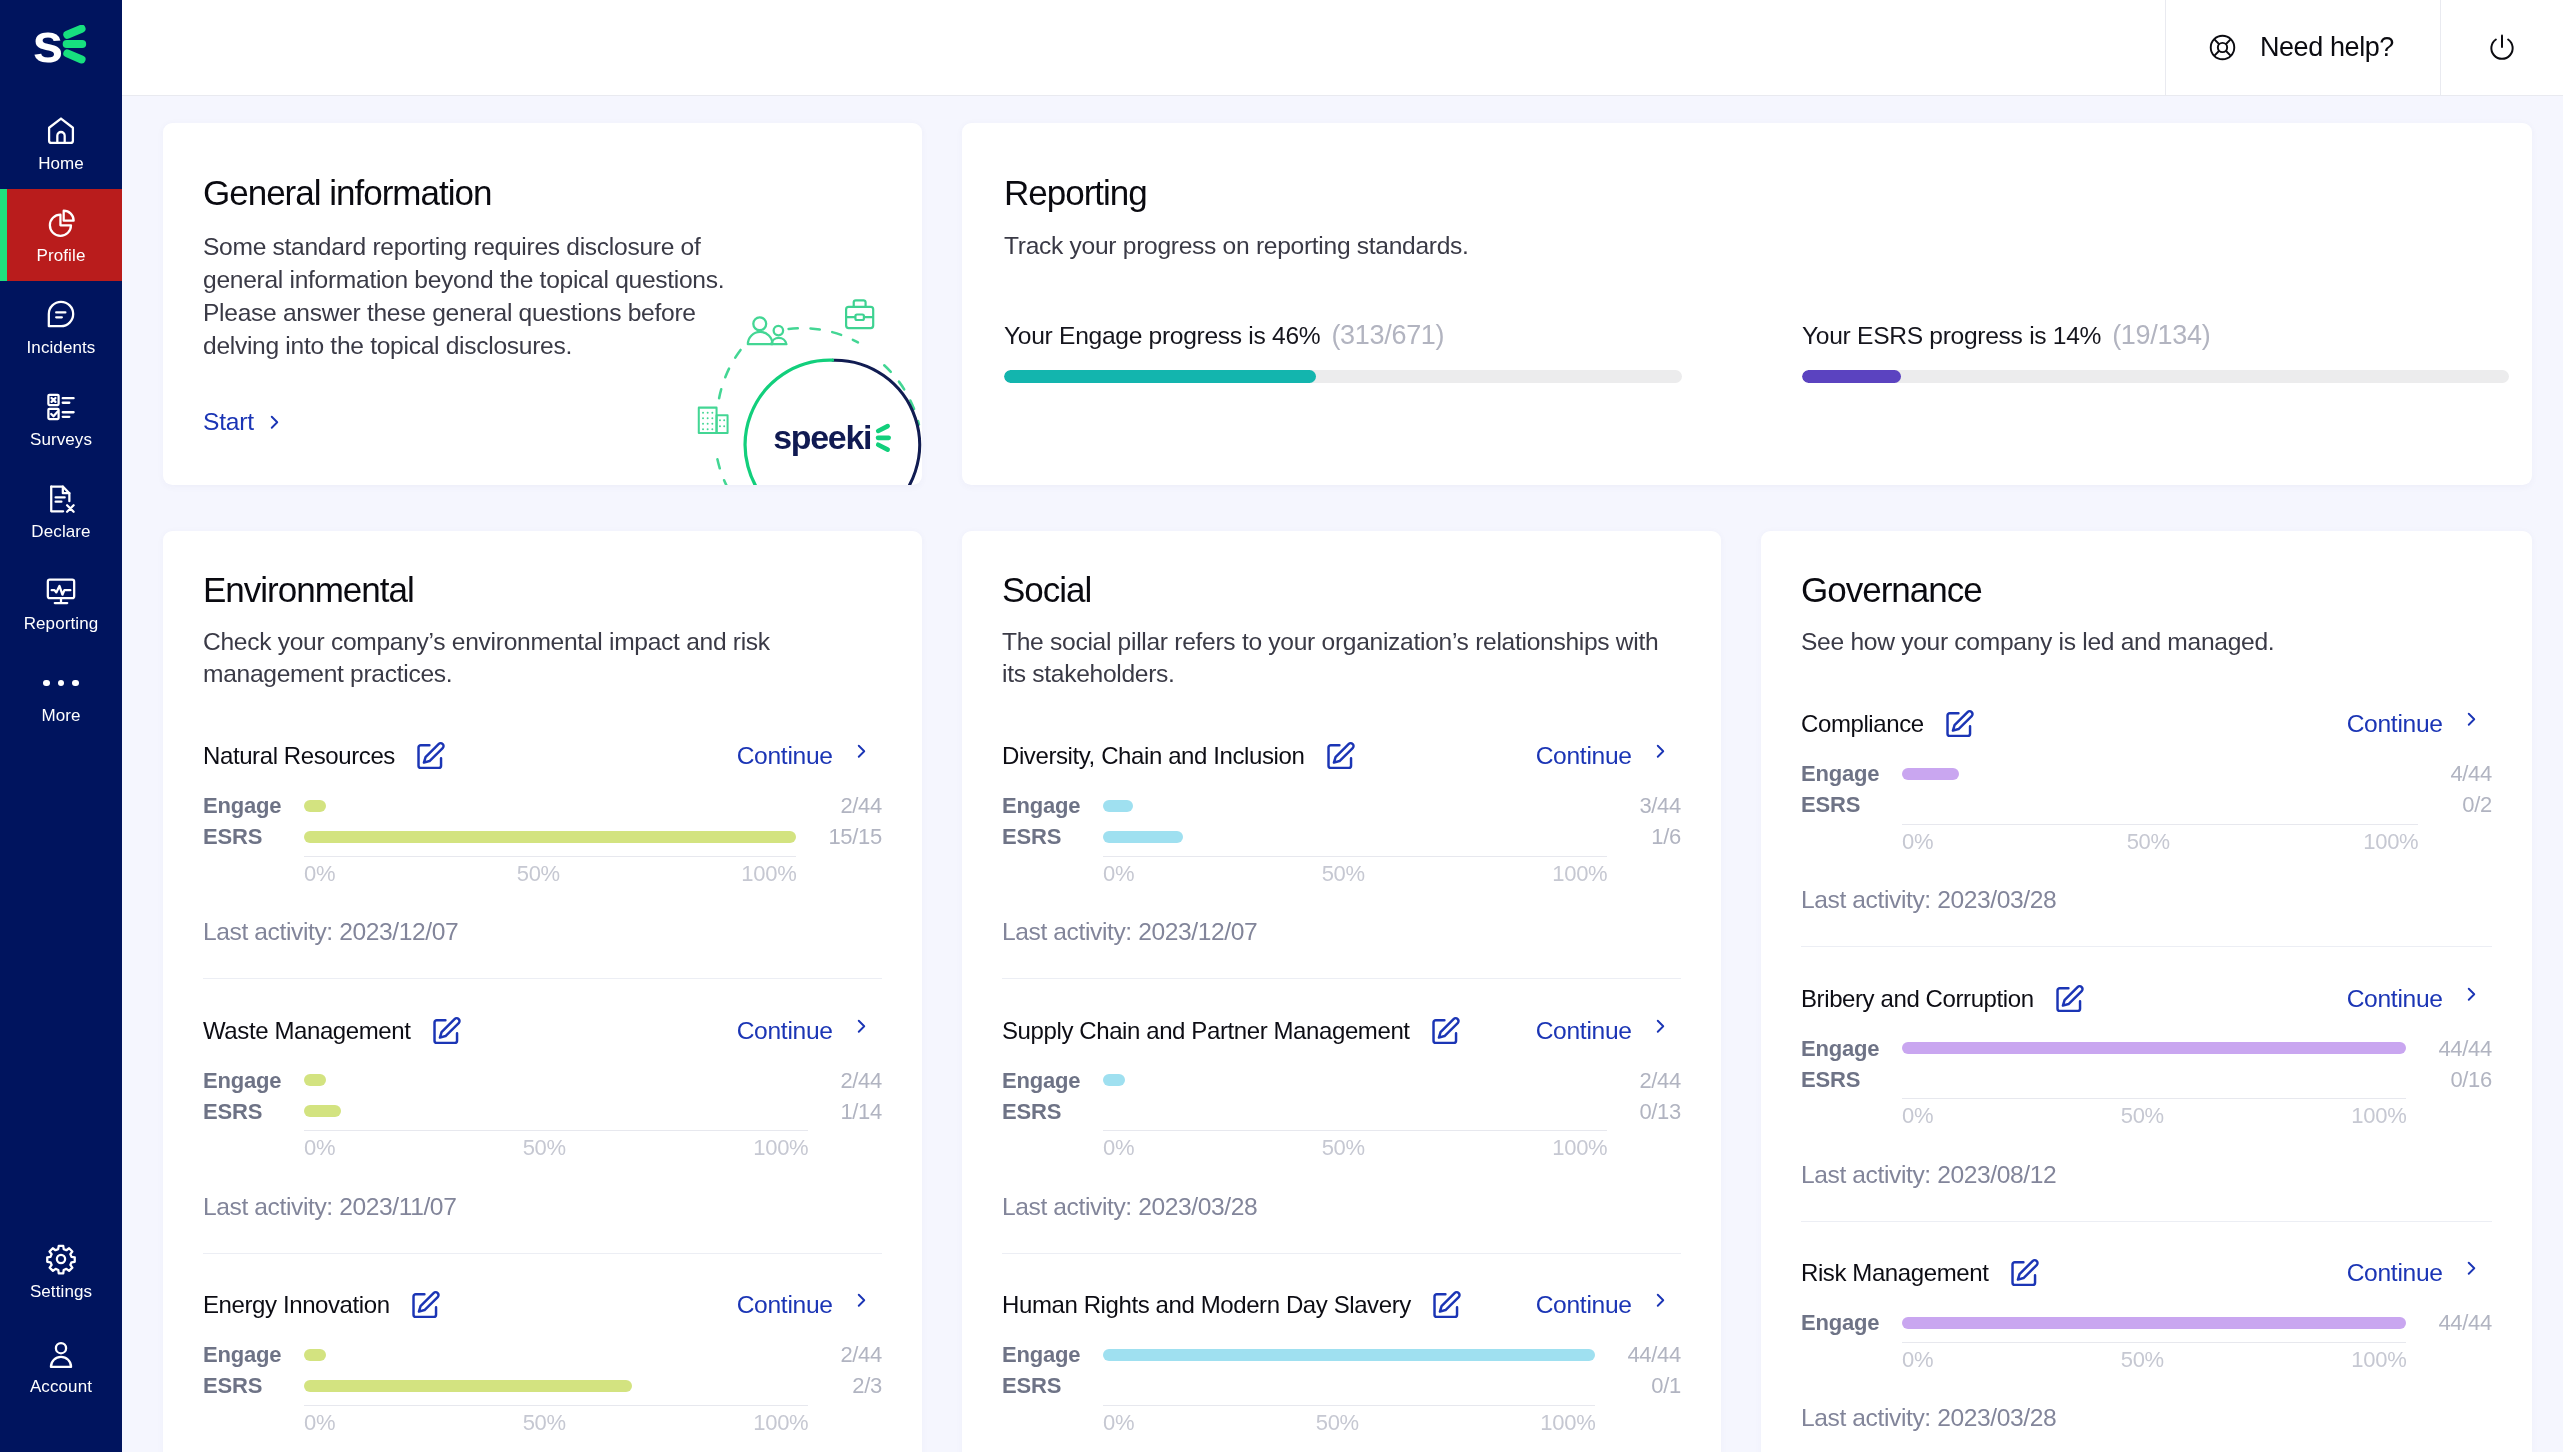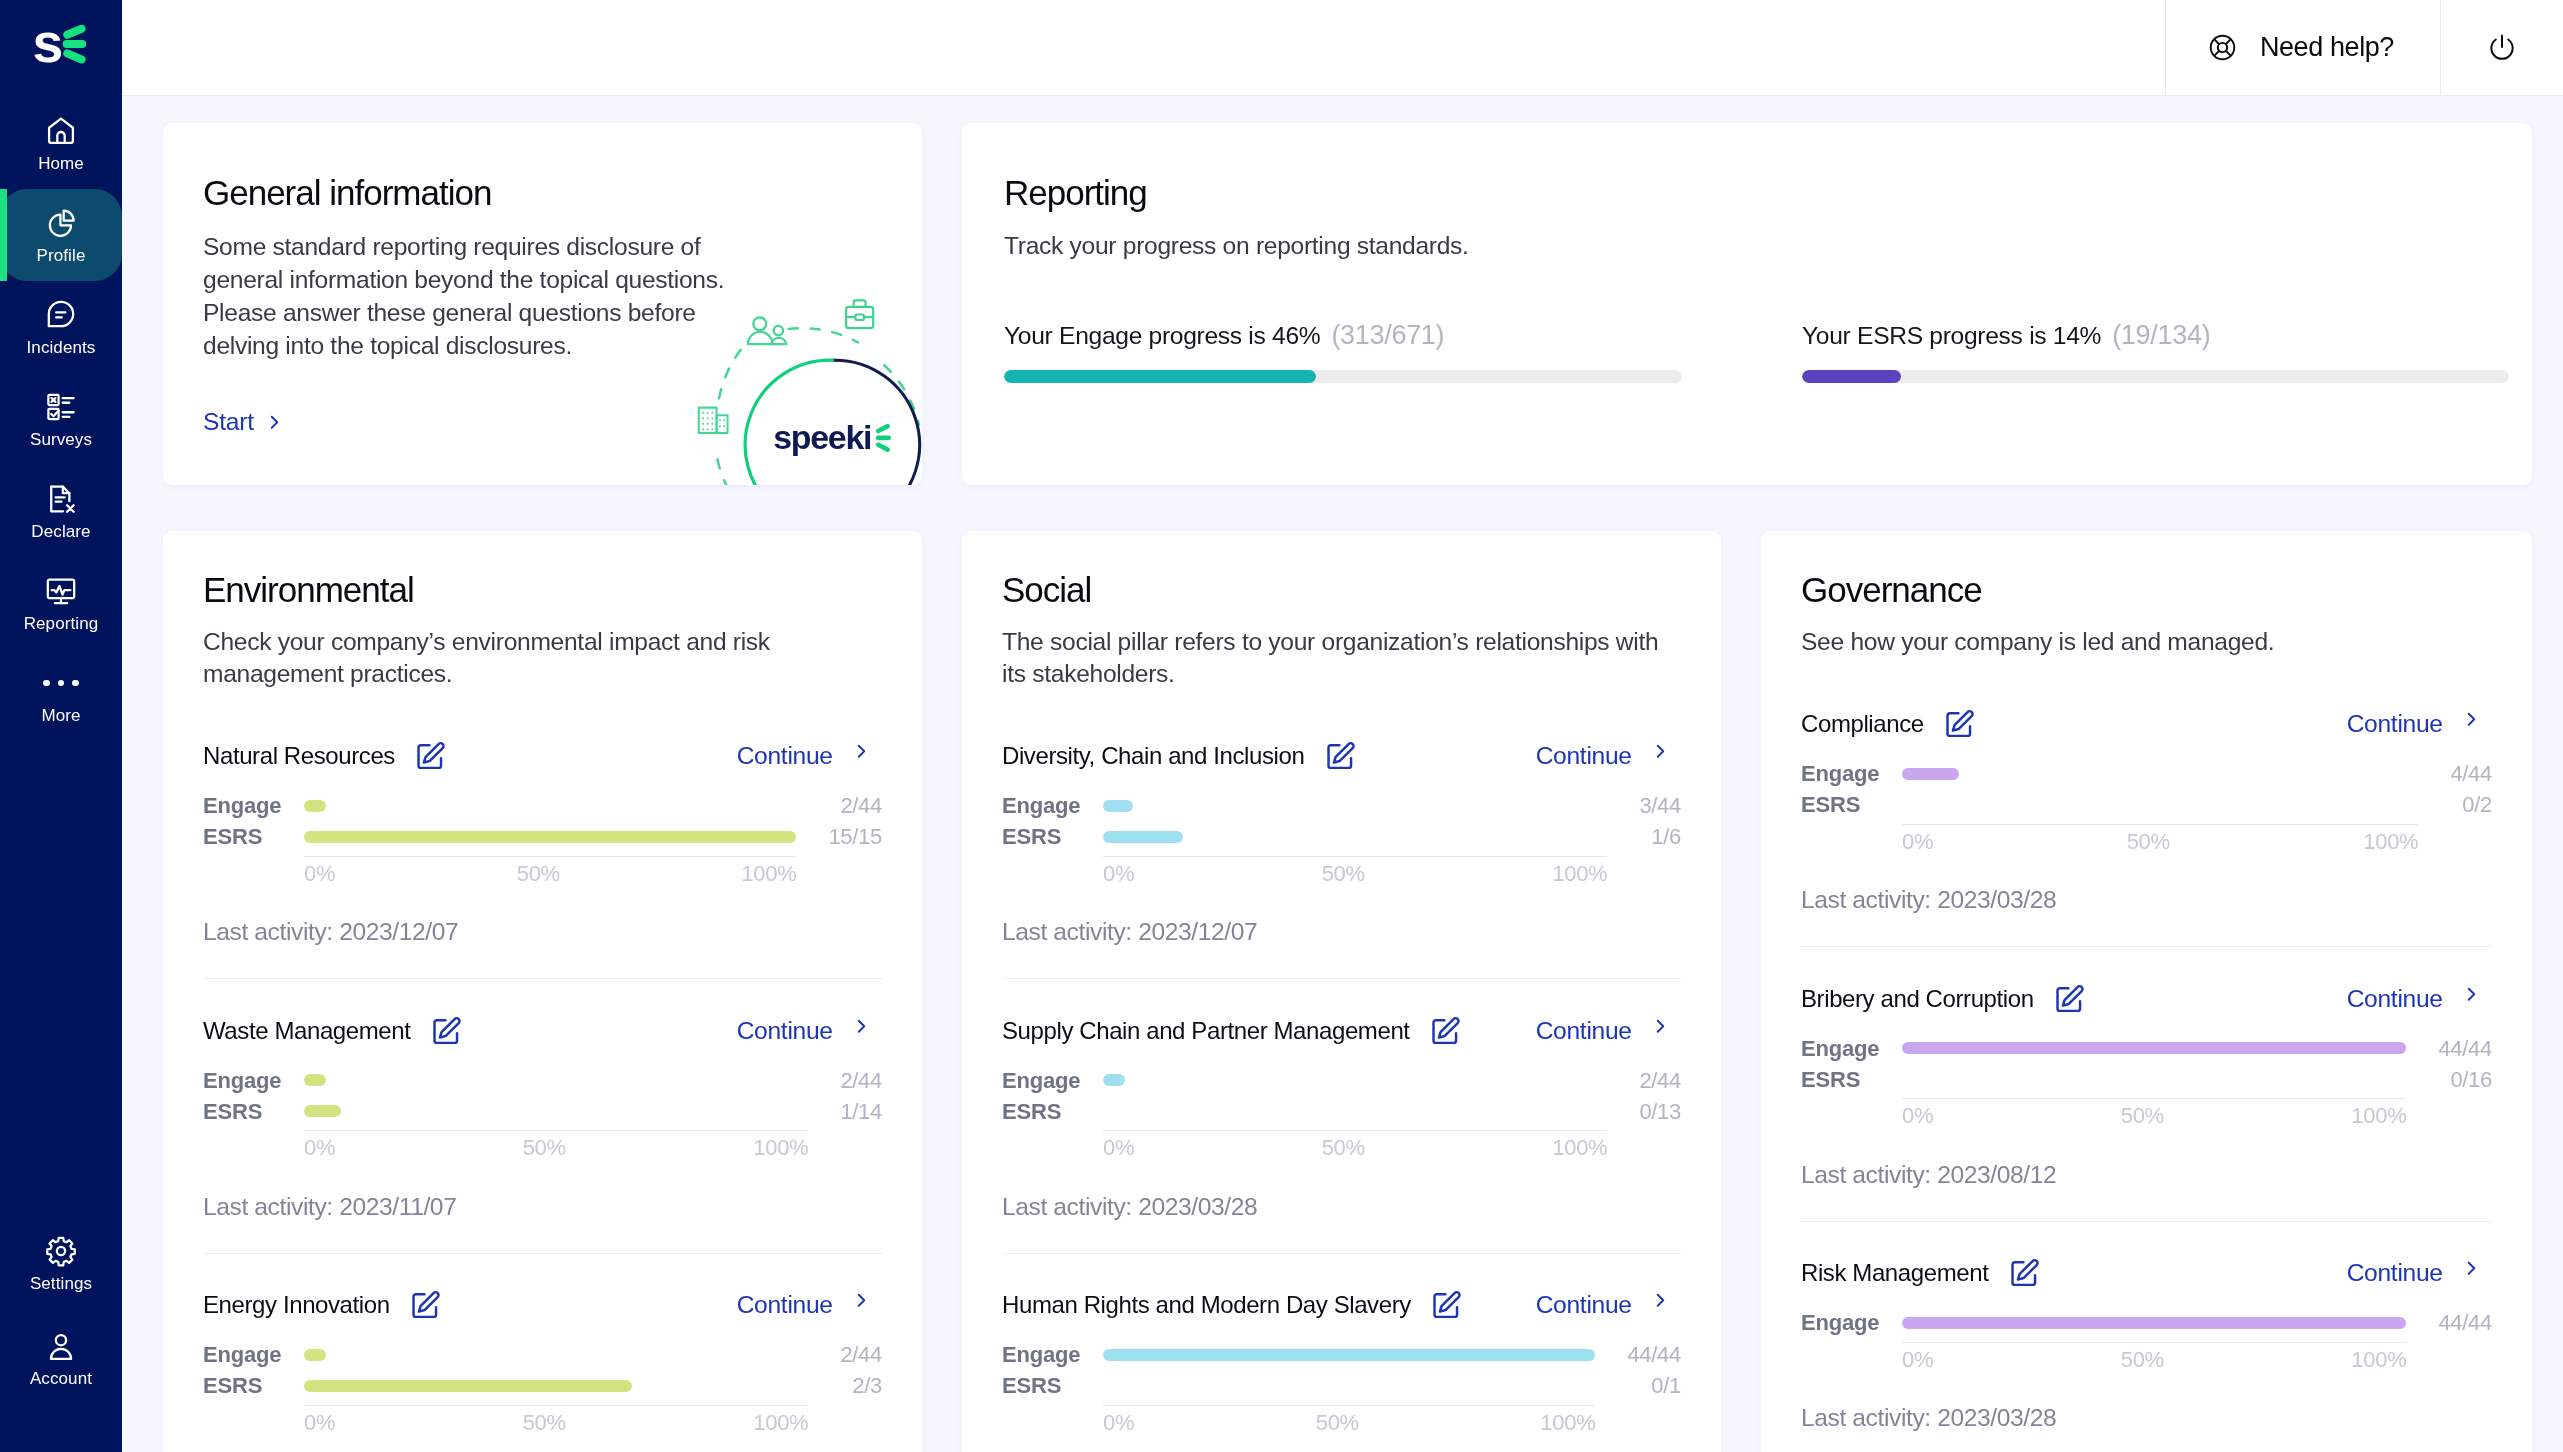--- a/index.html
+++ b/index.html
@@ -9,27 +9,27 @@
        -webkit-font-smoothing:antialiased;}
   .app{display:flex;width:2563px;height:1453px;}
 
   
   .sidebar{width:122px;flex:0 0 122px;background:#00145e;display:flex;flex-direction:column;
            align-items:center;position:relative;z-index:5;}
   .logo{margin-top:25.4px;margin-bottom:24.6px;width:68px;height:47px;display:block;}
   .navlist{width:100%;}
   .navitem{width:100%;height:92px;display:flex;flex-direction:column;align-items:center;
            justify-content:center;gap:6.8px;position:relative;color:#fff;cursor:pointer;}
-  .navitem.active{background:#0c4a6e;border-radius:27px;}
+  .navitem.active{background:#b91c1c;}
   .navitem.active::before{content:"";position:absolute;left:0;top:0;bottom:0;width:6.8px;background:#1ee07e;}
   .navitem .ic{width:34px;height:34px;display:block;}
   .navitem .lbl{font-size:17px;letter-spacing:0.1px;line-height:1;font-weight:400;}
   .dots{display:flex;gap:7.6px;height:34px;align-items:center;justify-content:center;}
   .dots i{width:6.8px;height:6.8px;border-radius:50%;background:#fff;display:block;}
-  .bottomnav{position:absolute;bottom:47px;left:0;width:100%;}
+  .bottomnav{position:absolute;bottom:39px;left:0;width:100%;}
   .bottomnav .navitem{height:95px;}
   .bottomnav .navitem:first-child{margin-bottom:0.8px;}
 
   
   .main{flex:1;display:flex;flex-direction:column;min-width:0;}
   .topbar{height:96px;flex:0 0 96px;background:#fff;display:flex;justify-content:flex-end;
           align-items:stretch;border-bottom:0.8px solid #e9eaf0;}
   .help{display:flex;align-items:center;gap:22px;padding:0 46px 0 41px;border-left:0.8px solid #e9eaf0;cursor:pointer;}
   .help .hicon{width:31px;height:31px;display:block;}
   .help .htxt{font-size:27px;color:#0b0b10;letter-spacing:-0.4px;}

